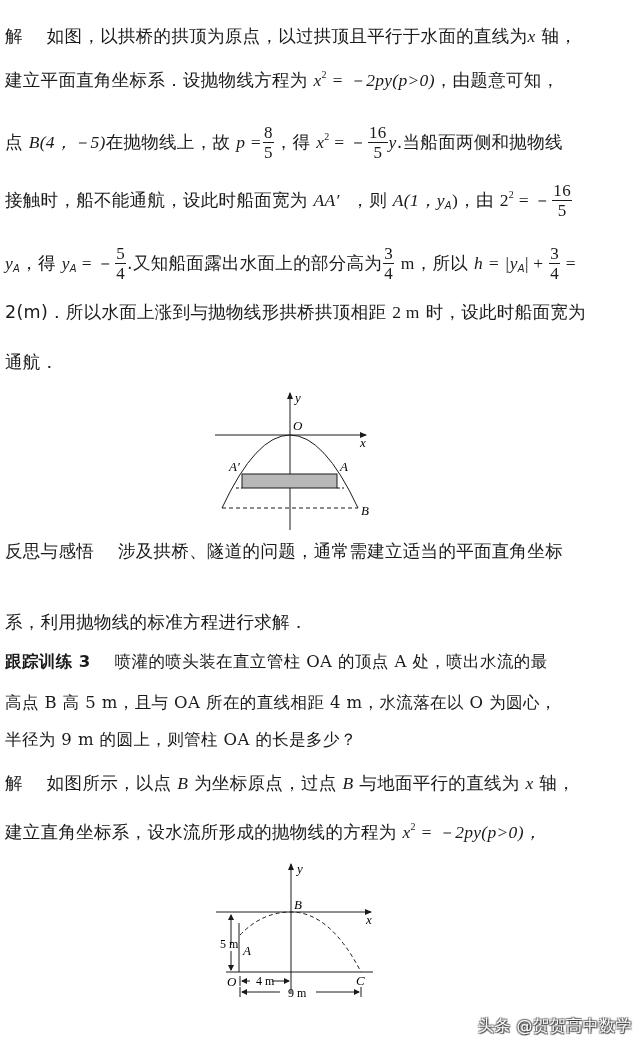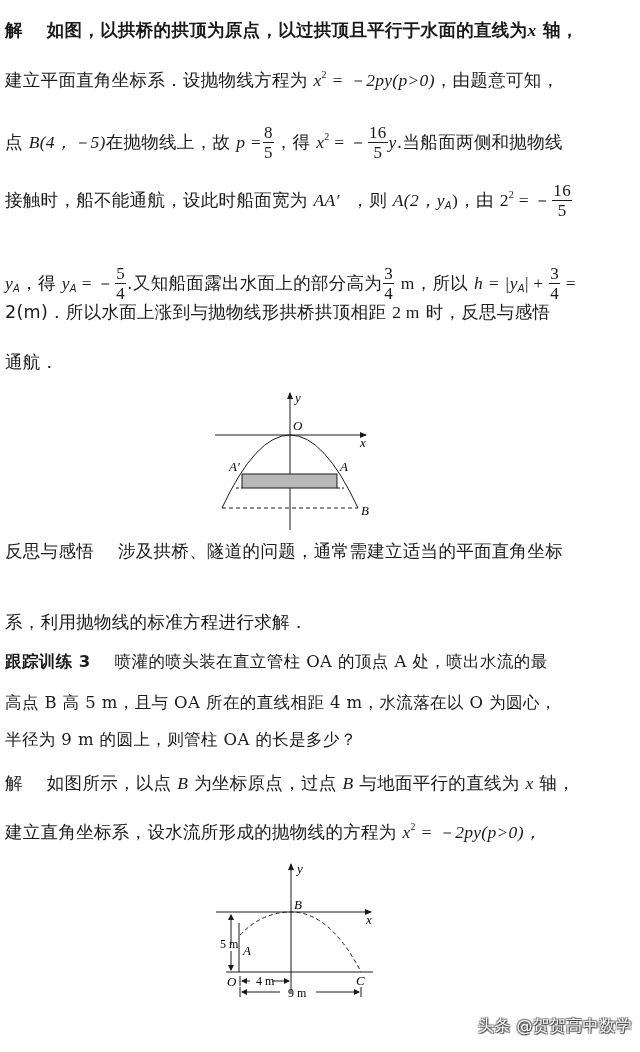--- a/index.html
+++ b/index.html
@@ -18,42 +18,42 @@
   .bold { font-weight:bold; font-family:"DejaVu Sans", sans-serif; }
   .gap { display:inline-block; width:24px; }
   .diagram { position:absolute; }
   .watermark { position:absolute; left:478px; top:1016px; font-size:16px; color:#ffffff;
                text-shadow: 1px 1px 1px #333, -1px -1px 1px #777, 1px -1px 1px #777, -1px 1px 1px #777; letter-spacing:0.5px; }
   svg text { font-family:"Liberation Serif", "DejaVu Serif", serif; }
 </style>
 </head>
 <body>
 
-<div class="line" style="top:19px;font-weight:bold;">
+<div class="line" style="top:25px;">
   <span>解</span><span class="gap"></span><span>如图，以拱桥的拱顶为原点，以过拱顶且平行于水面的直线为</span><span class="math">x</span> <span>轴，</span>
 </div>
 
 <div class="line" style="top:69px;text-align:center;">
   <span>建立平面直角坐标系．设抛物线方程为</span> <span class="math">x</span><sup class="rm">2</sup><span class="math"> = －2py(p&gt;0)</span><span>，由题意可知，</span>
 </div>
 
 <div class="line" style="top:123px;">
   <span>点</span> <span class="math">B(4，－5)</span><span>在抛物线上，故</span> <span class="math">p =</span><span class="frac"><span class="num">8</span><span class="den">5</span></span><span>，得</span> <span class="math">x</span><sup class="rm">2</sup><span class="rm"> = －</span><span class="frac"><span class="num">16</span><span class="den">5</span></span><span class="math">y</span><span>.当船面两侧和抛物线</span>
 </div>
 
 <div class="line" style="top:181px;">
-  <span>接触时，船不能通航，设此时船面宽为</span> <span class="math">AA′</span>&nbsp;&nbsp;<span>，则</span> <span class="math">A(2，y</span><sub>A</sub><span class="rm">)</span><span>，由</span> <span class="rm">2</span><sup class="rm">2</sup><span class="rm"> = －</span><span class="frac"><span class="num">16</span><span class="den">5</span></span>
+  <span>接触时，船不能通航，设此时船面宽为</span> <span class="math">AA′</span>&nbsp;&nbsp;<span>，则</span> <span class="math">A(1，y</span><sub>A</sub><span class="rm">)</span><span>，由</span> <span class="rm">2</span><sup class="rm">2</sup><span class="rm"> = －</span><span class="frac"><span class="num">16</span><span class="den">5</span></span>
 </div>
 
-<div class="line" style="top:244px;margin-top:20px;">
+<div class="line" style="top:244px;">
   <span class="math">y</span><sub>A</sub><span>，得</span> <span class="math">y</span><sub>A</sub><span class="rm"> = －</span><span class="frac"><span class="num">5</span><span class="den">4</span></span><span>.又知船面露出水面上的部分高为</span><span class="frac"><span class="num">3</span><span class="den">4</span></span> <span class="rm">m，所以</span> <span class="math">h = |y</span><sub>A</sub><span class="rm">| + </span><span class="frac"><span class="num">3</span><span class="den">4</span></span><span class="rm"> =</span>
 </div>
 
 <div class="line" style="top:301px;">
-  <span>2(m)．所以水面上涨到与抛物线形拱桥拱顶相距</span> <span class="rm">2 m</span> <span>时，反思与感悟</span>
+  <span>2(m)．所以水面上涨到与抛物线形拱桥拱顶相距</span> <span class="rm">2 m</span> <span>时，设此时船面宽为</span>
 </div>
 
 <div class="line" style="top:351px;">
   <span>通航．</span>
 </div>
 
 <svg class="diagram" style="left:200px; top:385px;" width="200" height="150" viewBox="0 0 200 150">
   <defs>
     <marker id="arr" markerWidth="8" markerHeight="8" refX="6" refY="3" orient="auto">
       <path d="M0,0 L7,3 L0,6 Z" fill="#1a1a1a"></path>

